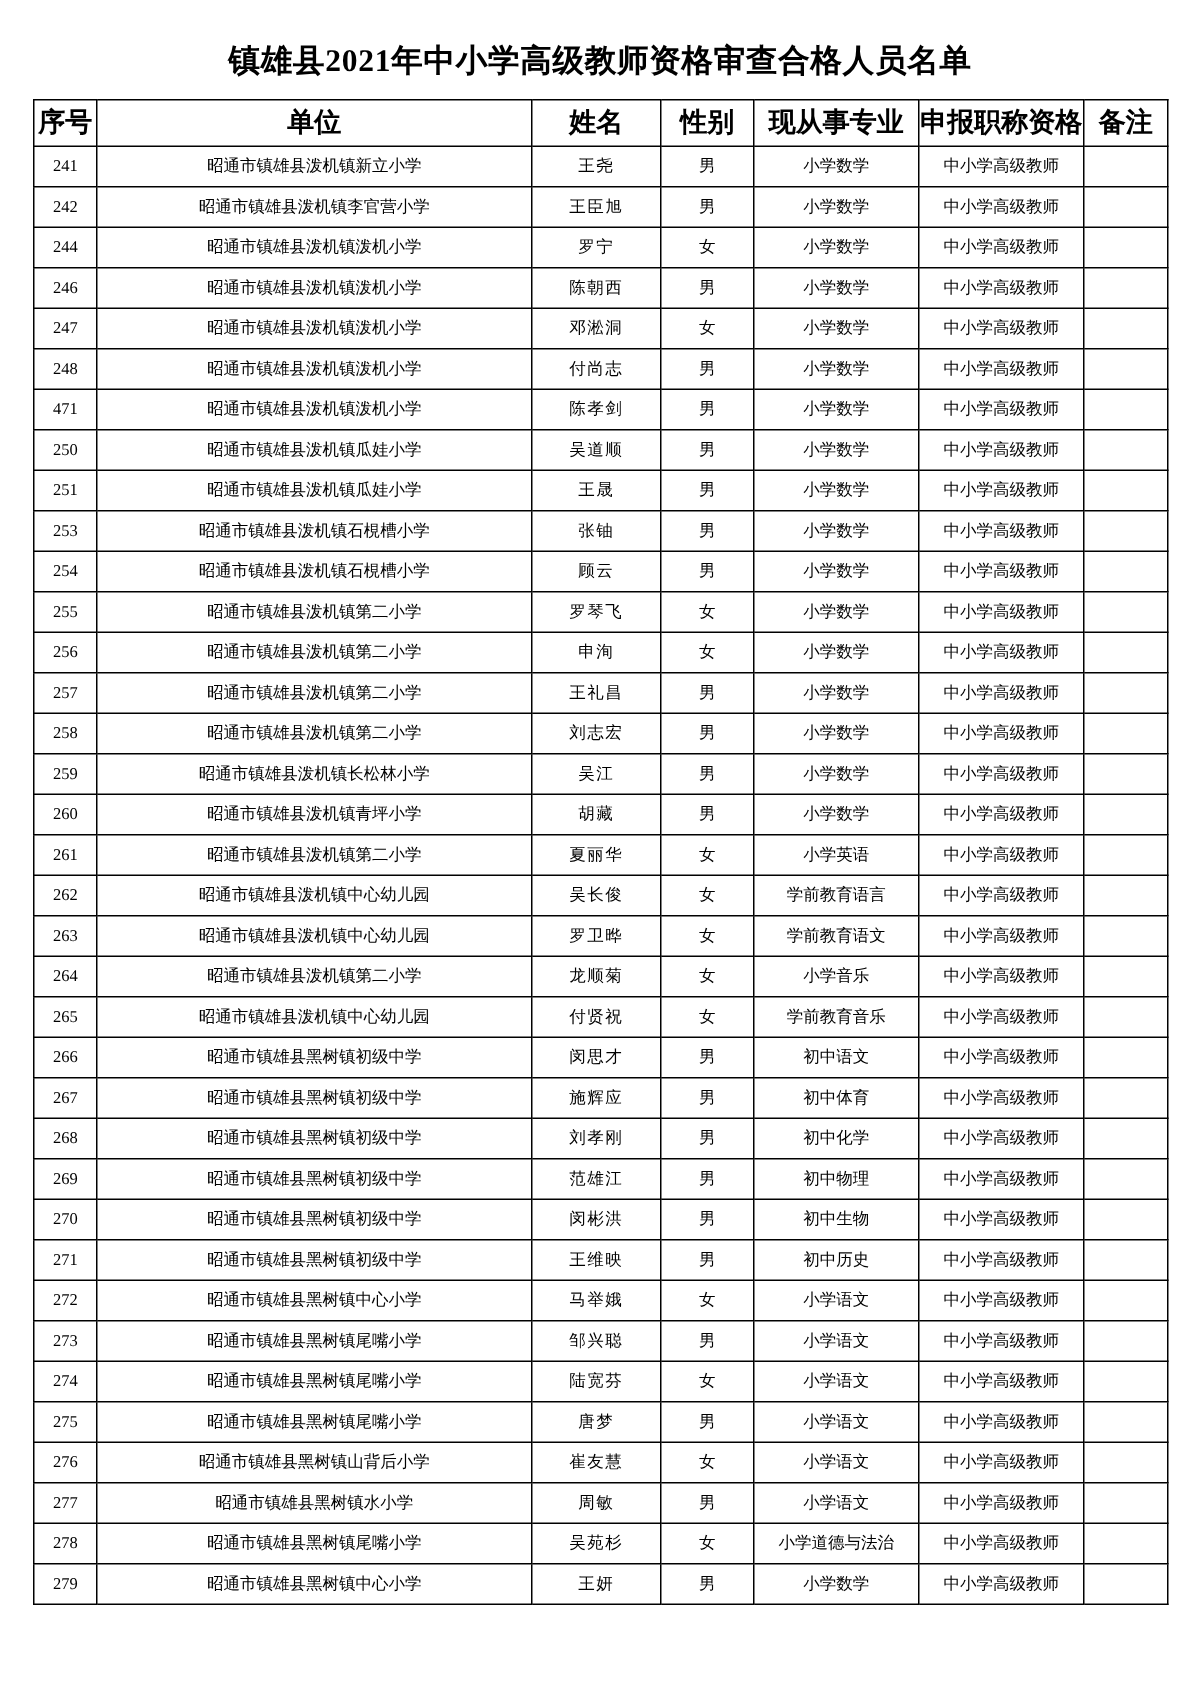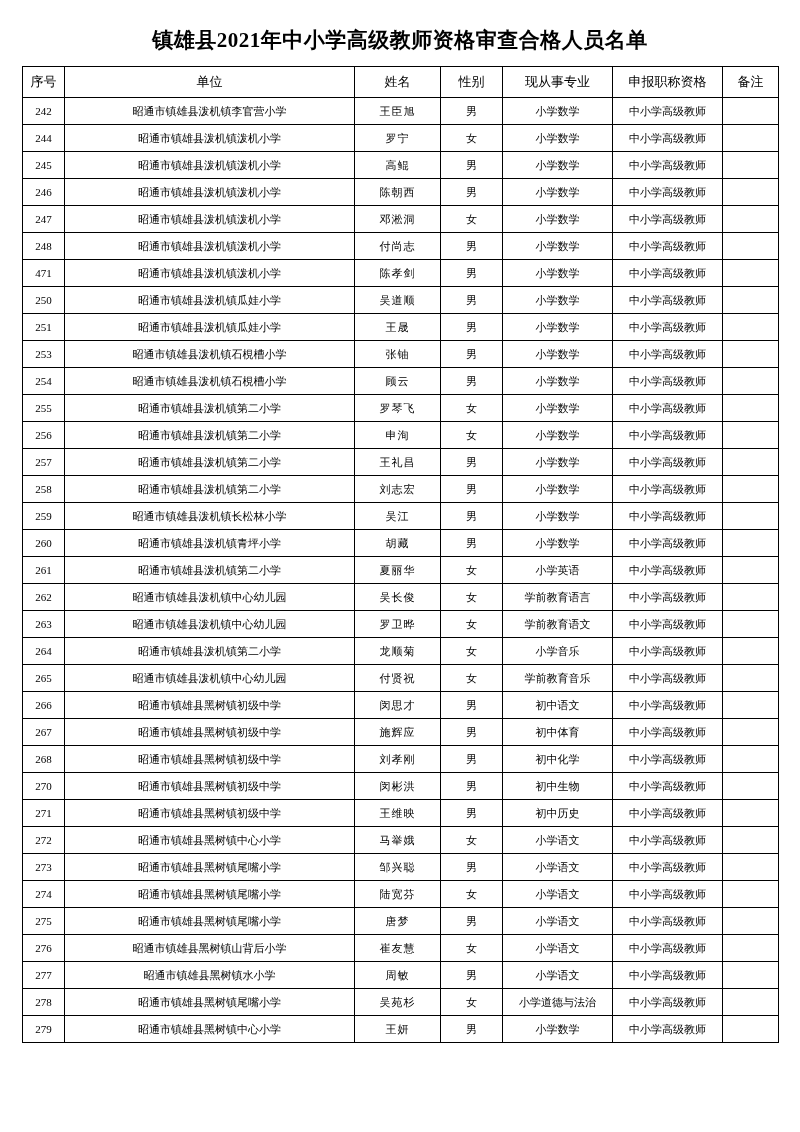--- a/index.html
+++ b/index.html
@@ -40,22 +40,22 @@
     text-align: center;
     vertical-align: middle;
     font-size: 11px;
     line-height: 1.1;
     padding: 0;
     height: 26px;
     overflow: hidden;
     white-space: nowrap;
   }
   table.roster thead th {
-    font-weight: normal;
-    font-size: 13px;
+    font-weight: bold;
+    font-size: 18px;
     height: 30px;
   }
   col.c-seq { width: 42px; }
   col.c-unit { width: 290px; }
   col.c-name { width: 86px; }
   col.c-gender { width: 62px; }
   col.c-major { width: 110px; }
   col.c-title { width: 110px; }
   col.c-remark { width: 56px; }
 
@@ -89,47 +89,47 @@
         <th>单位</th>
         <th>姓名</th>
         <th>性别</th>
         <th>现从事专业</th>
         <th>申报职称资格</th>
         <th>备注</th>
       </tr>
     </thead>
     <tbody id="roster-body">
         <tr>
+          <td class="seq">241</td>
+          <td class="unit">昭通市镇雄县泼机镇新立小学</td>
+          <td class="name">王尧</td>
+          <td class="gender">男</td>
+          <td class="major">小学数学</td>
+          <td class="title">中小学高级教师</td>
+          <td class="remark"></td>
+        </tr>
+        <tr>
           <td class="seq">242</td>
           <td class="unit">昭通市镇雄县泼机镇李官营小学</td>
           <td class="name">王臣旭</td>
           <td class="gender">男</td>
           <td class="major">小学数学</td>
           <td class="title">中小学高级教师</td>
           <td class="remark"></td>
         </tr>
         <tr>
           <td class="seq">244</td>
           <td class="unit">昭通市镇雄县泼机镇泼机小学</td>
           <td class="name">罗宁</td>
           <td class="gender">女</td>
           <td class="major">小学数学</td>
           <td class="title">中小学高级教师</td>
           <td class="remark"></td>
         </tr>
         <tr>
-          <td class="seq">245</td>
-          <td class="unit">昭通市镇雄县泼机镇泼机小学</td>
-          <td class="name">高鲲</td>
-          <td class="gender">男</td>
-          <td class="major">小学数学</td>
-          <td class="title">中小学高级教师</td>
-          <td class="remark"></td>
-        </tr>
-        <tr>
           <td class="seq">246</td>
           <td class="unit">昭通市镇雄县泼机镇泼机小学</td>
           <td class="name">陈朝西</td>
           <td class="gender">男</td>
           <td class="major">小学数学</td>
           <td class="title">中小学高级教师</td>
           <td class="remark"></td>
         </tr>
         <tr>
           <td class="seq">247</td>
@@ -310,20 +310,29 @@
           <td class="major">初中体育</td>
           <td class="title">中小学高级教师</td>
           <td class="remark"></td>
         </tr>
         <tr>
           <td class="seq">268</td>
           <td class="unit">昭通市镇雄县黑树镇初级中学</td>
           <td class="name">刘孝刚</td>
           <td class="gender">男</td>
           <td class="major">初中化学</td>
+          <td class="title">中小学高级教师</td>
+          <td class="remark"></td>
+        </tr>
+        <tr>
+          <td class="seq">269</td>
+          <td class="unit">昭通市镇雄县黑树镇初级中学</td>
+          <td class="name">范雄江</td>
+          <td class="gender">男</td>
+          <td class="major">初中物理</td>
           <td class="title">中小学高级教师</td>
           <td class="remark"></td>
         </tr>
         <tr>
           <td class="seq">270</td>
           <td class="unit">昭通市镇雄县黑树镇初级中学</td>
           <td class="name">闵彬洪</td>
           <td class="gender">男</td>
           <td class="major">初中生物</td>
           <td class="title">中小学高级教师</td>

